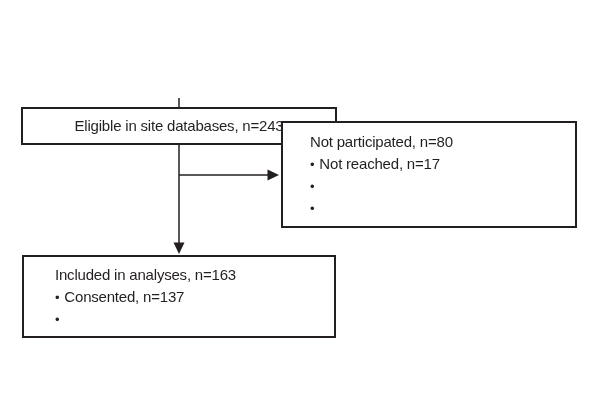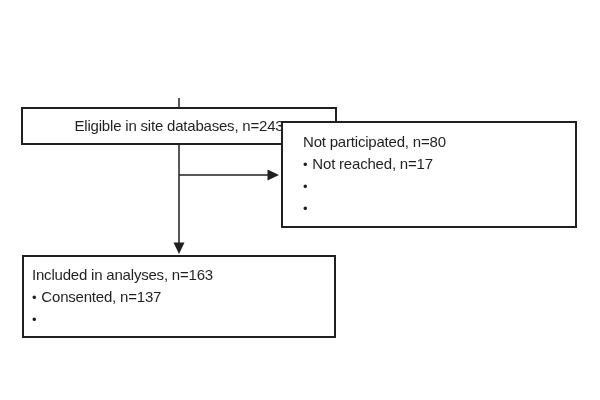--- a/index.html
+++ b/index.html
@@ -42,28 +42,28 @@
     align-items: center;
     justify-content: center;
     text-align: center;
     margin-top: 46px;
   }
   .side-box {
     left: 281px;
     top: 121px;
     width: 296px;
     height: 107px;
-    padding: 8px 10px 0 20px;
+    padding: 8px 10px 0 27px;
   }
   .bottom-box {
     left: 22px;
     top: 255px;
     width: 314px;
     height: 83px;
-    padding: 7px 10px 0 8px;
+    padding: 7px 10px 0 31px;
   }
   .box-title {
     white-space: nowrap;
   }
   .bullet-row {
     display: flex;
     align-items: baseline;
     white-space: nowrap;
   }
   .bullet {

